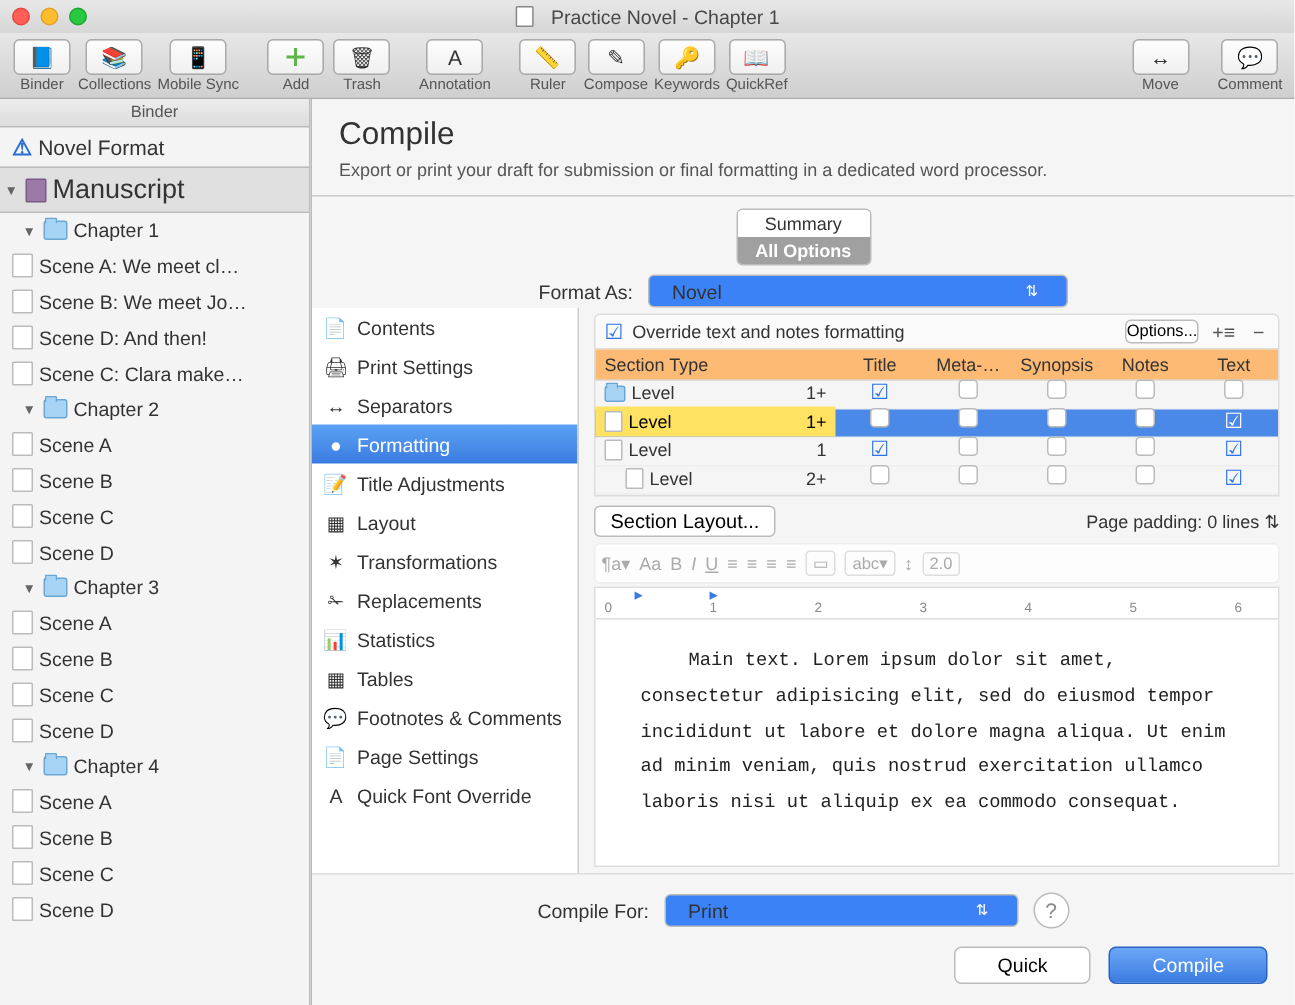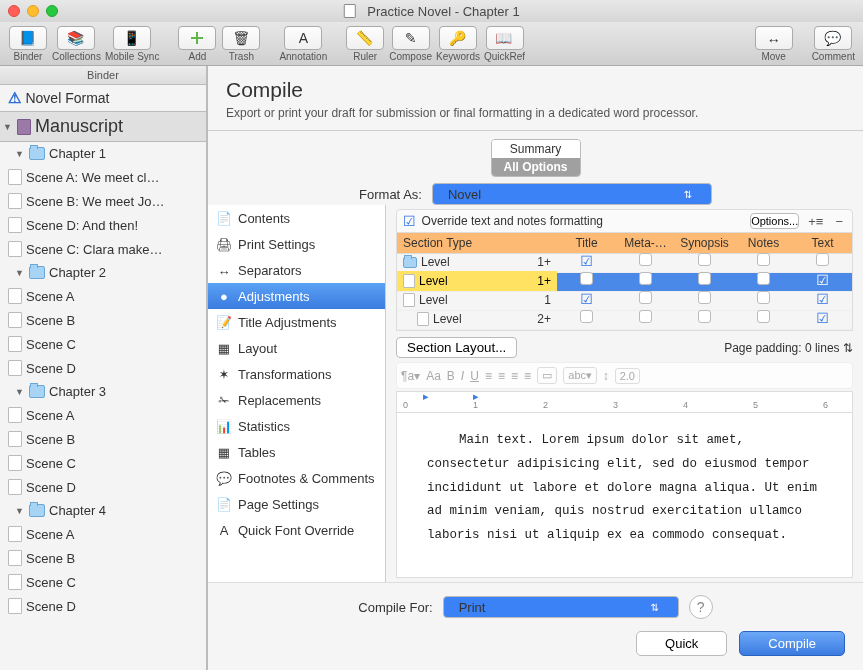--- a/index.html
+++ b/index.html
@@ -293,21 +293,21 @@
             <div class="opt-item">
               <span class="opt-icon">🖨</span>
               <span>Print Settings</span>
             </div>
             <div class="opt-item">
               <span class="opt-icon">↔</span>
               <span>Separators</span>
             </div>
             <div class="opt-item selected">
               <span class="opt-icon">●</span>
-              <span>Adjustments</span>
+              <span>Formatting</span>
             </div>
             <div class="opt-item">
               <span class="opt-icon">📝</span>
               <span>Title Adjustments</span>
             </div>
             <div class="opt-item">
               <span class="opt-icon">▦</span>
               <span>Layout</span>
             </div>
             <div class="opt-item">

